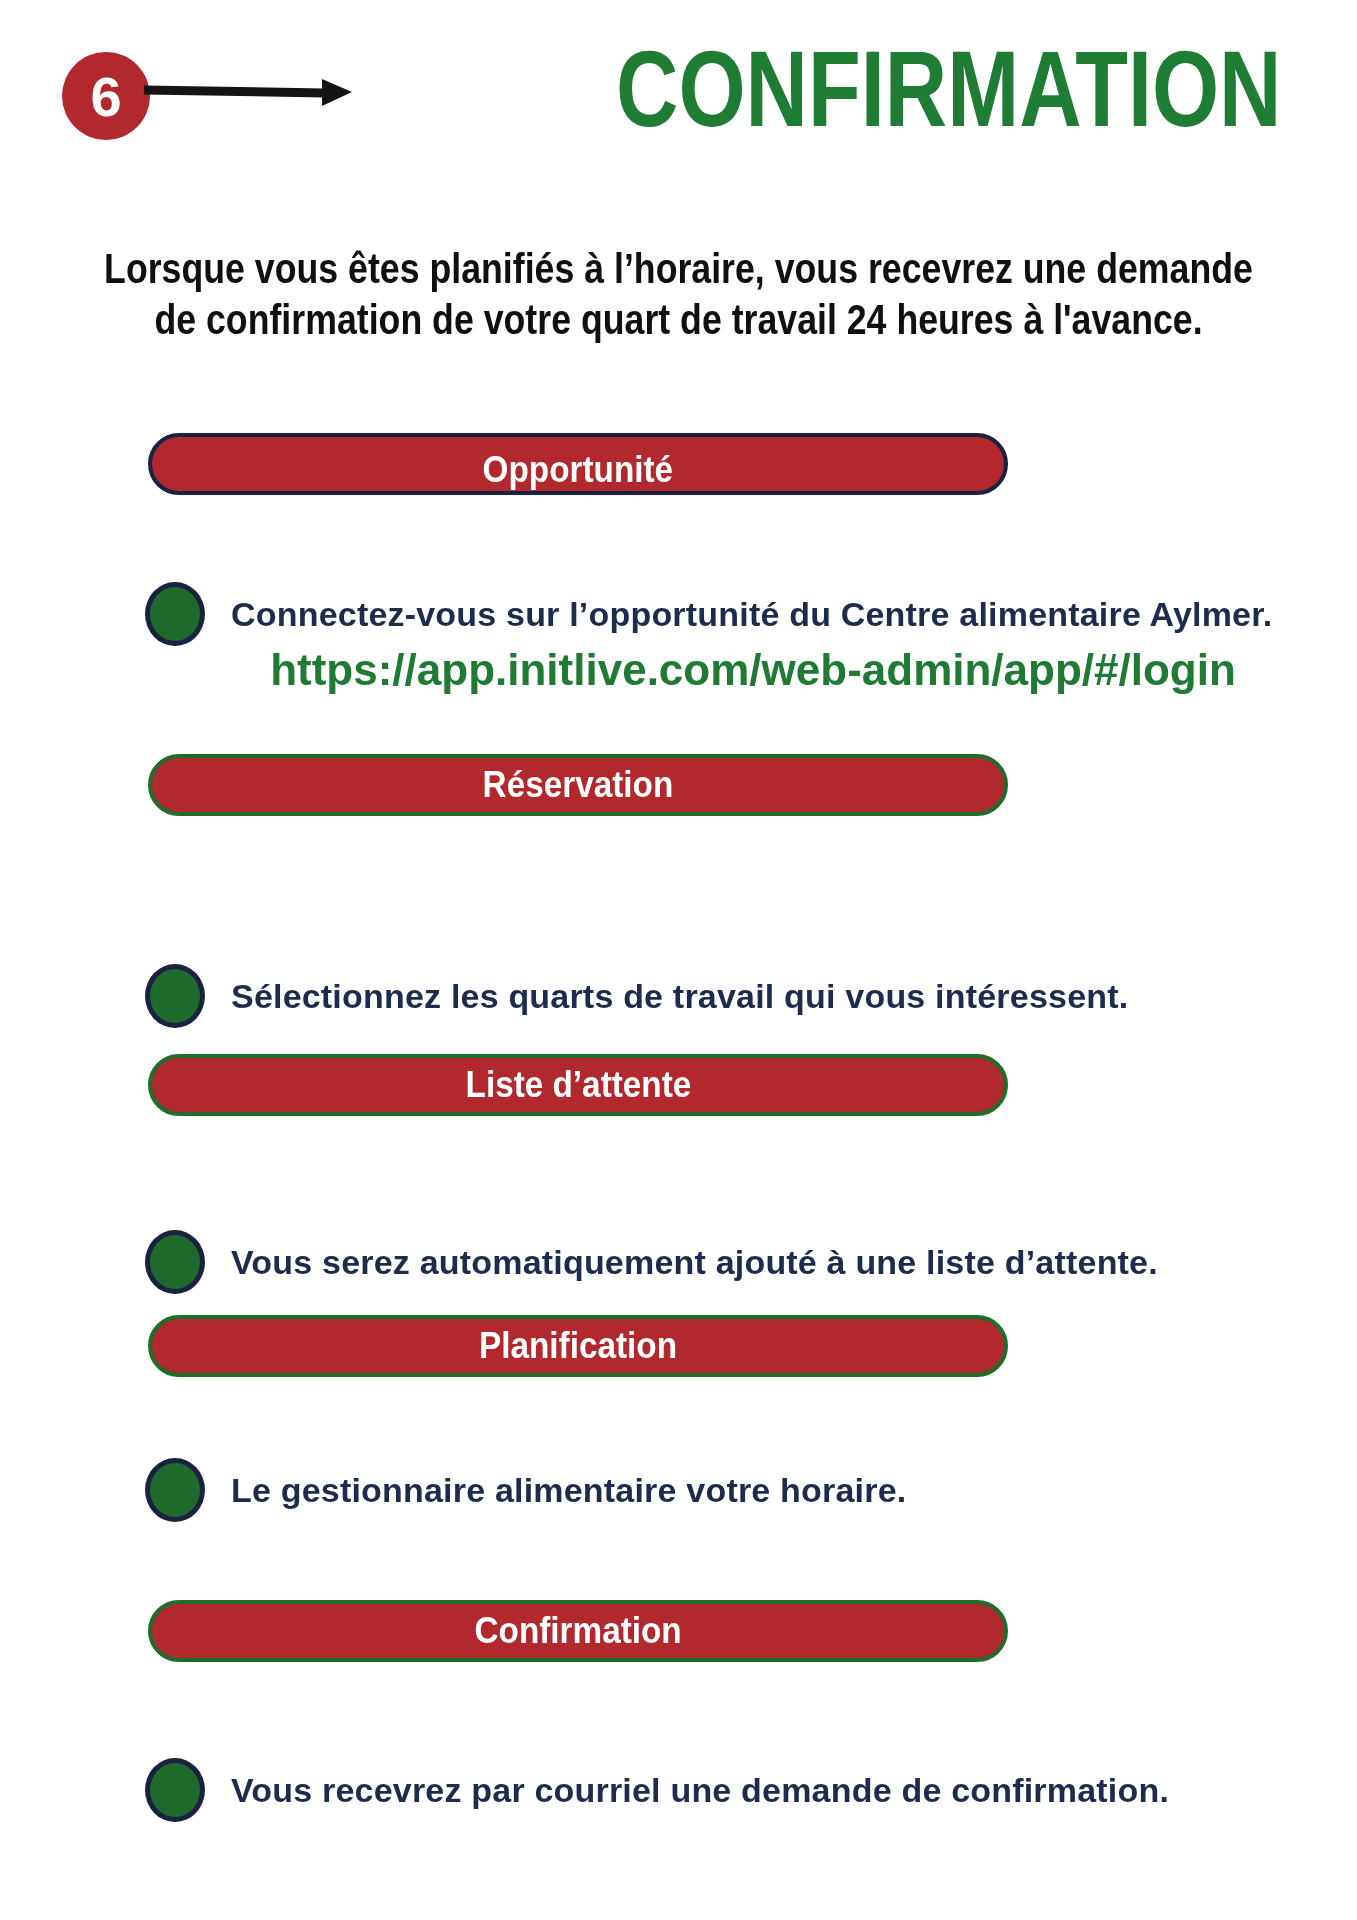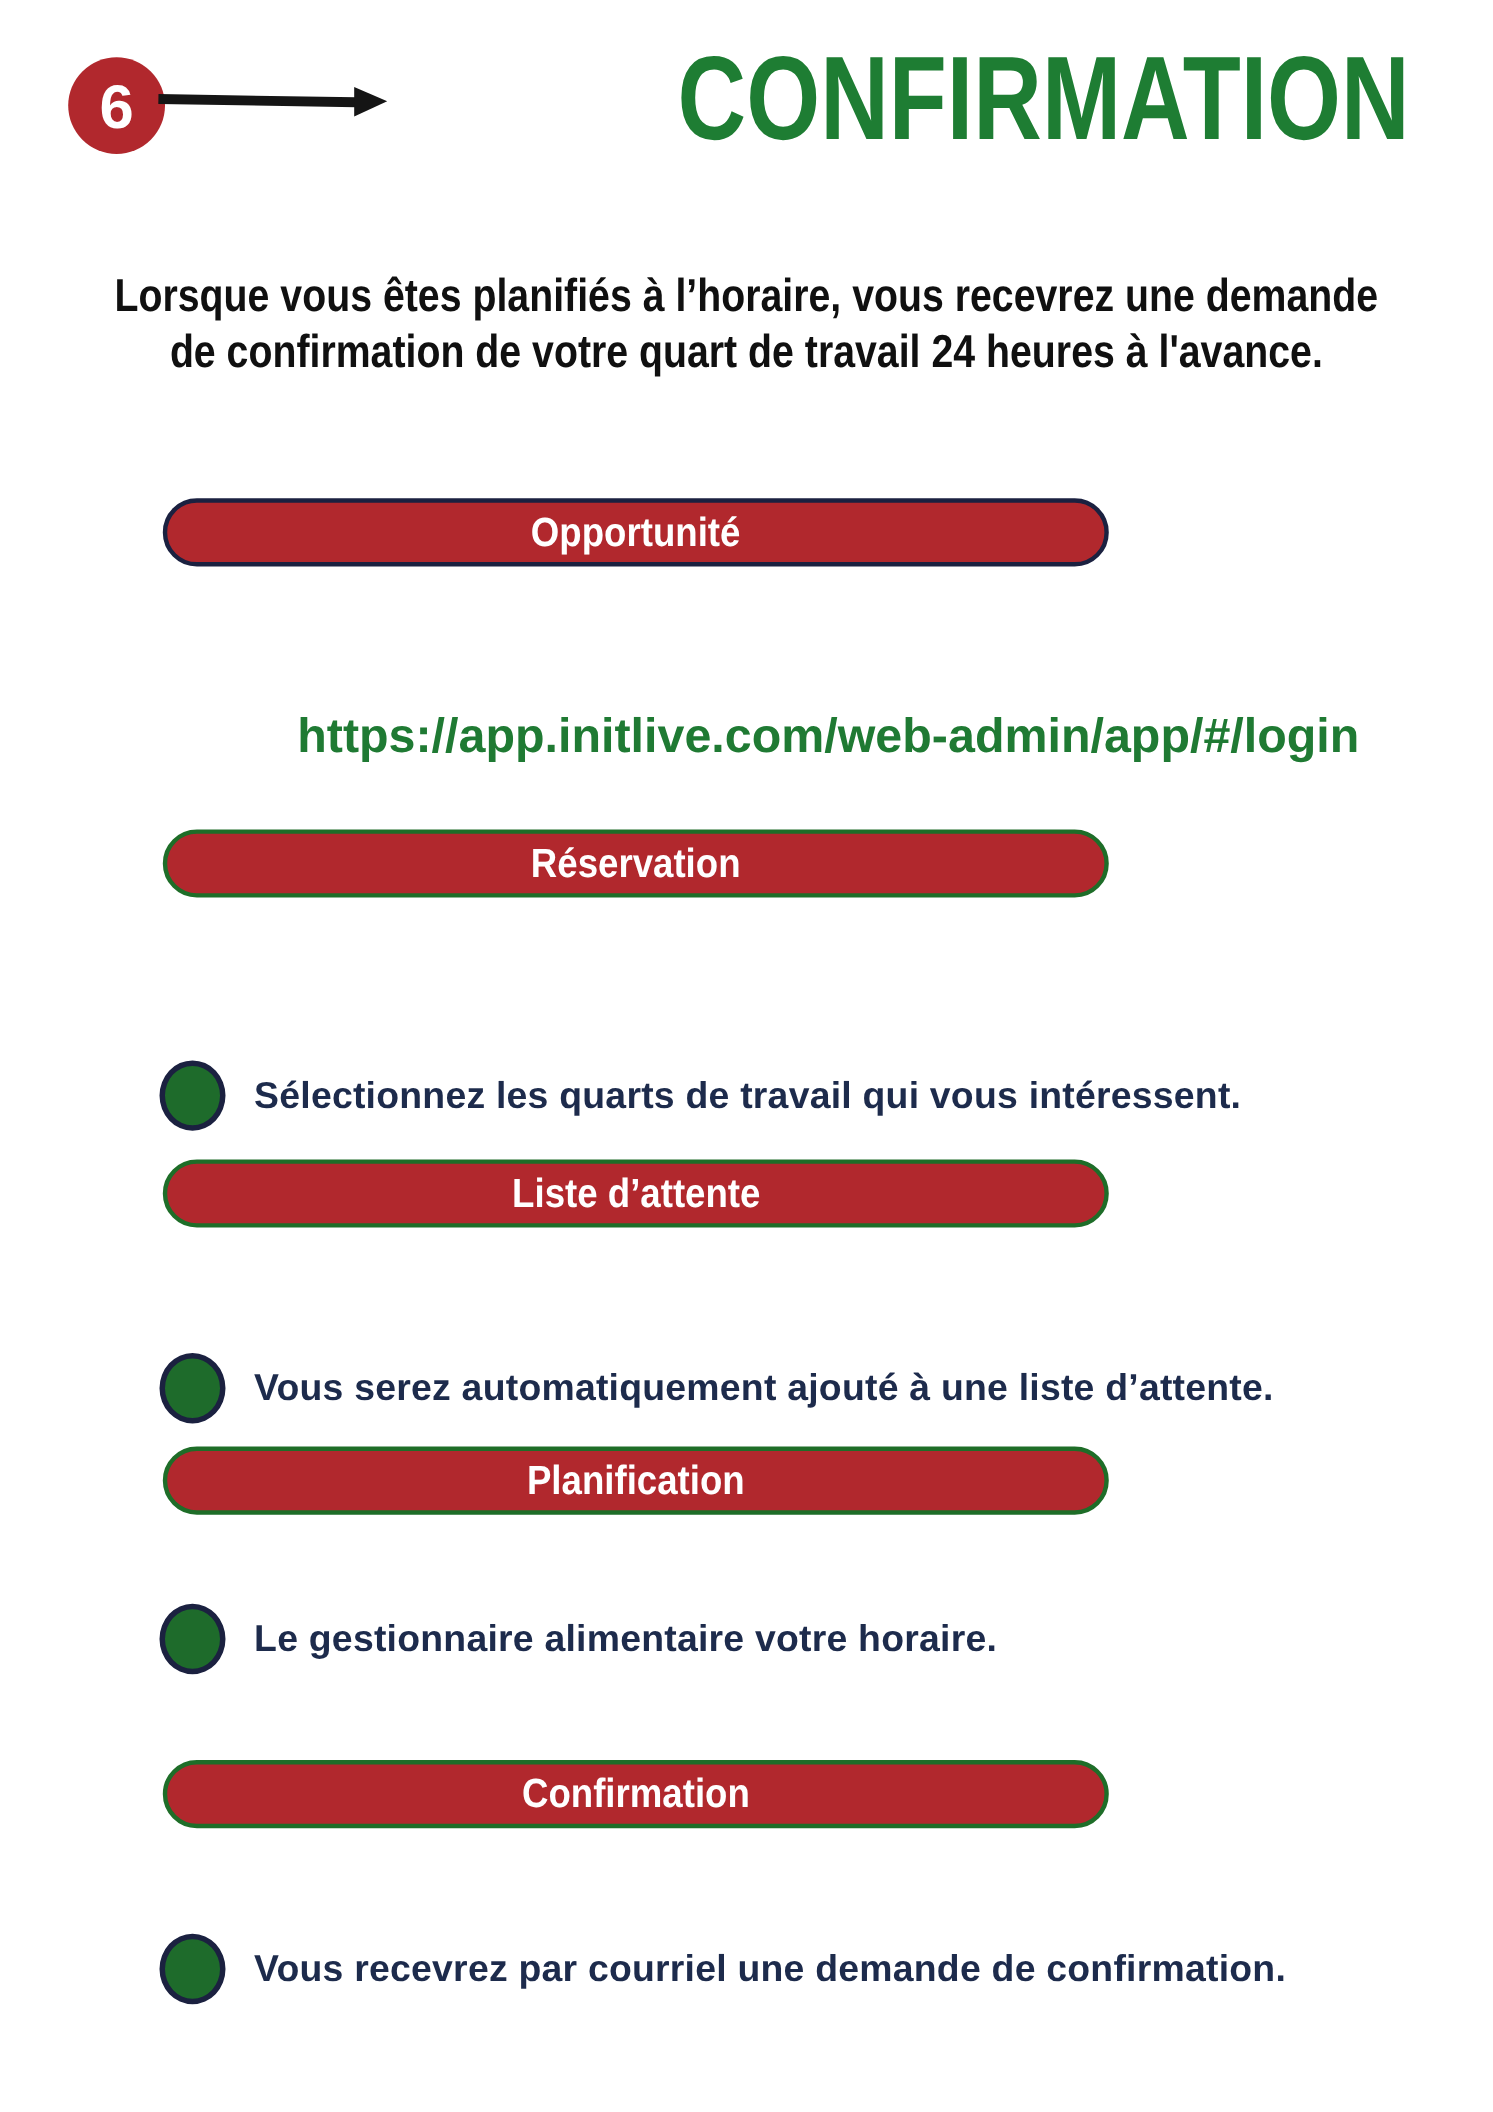--- a/index.html
+++ b/index.html
@@ -41,21 +41,21 @@
     position:absolute; left:148px; width:860px; height:62px;
     border-radius:34px; background:#B1282D;
     border:4px solid #1E6D28; box-sizing:border-box;
     display:flex; align-items:center; justify-content:center;
   }
   .pill.navy-border { border-color:#1B2140; }
   .pill-label {
     color:#ffffff; font-size:37px; font-weight:bold; white-space:nowrap;
     transform:scaleX(0.9); transform-origin:center;
   }
-  .pill-1 { top:453px; }
+  .pill-1 { top:433px;align-items:flex-end; }
   .pill-2 { top:754px; }
   .pill-3 { top:1054px; }
   .pill-4 { top:1315px; }
   .pill-5 { top:1600px; }
 
   
   .item {
     position:absolute; left:145px; height:64px;
     display:flex; align-items:center; gap:26px;
   }
@@ -97,20 +97,24 @@
   <div class="page-title">CONFIRMATION</div>
 
   <div class="intro">
     <span class="cond">Lorsque vous êtes planifiés à l’horaire, vous recevrez une demande</span>
     <span class="cond">de confirmation de votre quart de travail 24 heures à l'avance.</span>
   </div>
 
   <div class="pill navy-border pill-1">
     <span class="pill-label">Opportunité</span>
   </div>
+  <div class="item item-1">
+    <span class="dot"></span>
+    <span class="item-text">Connectez-vous sur l’opportunité du Centre alimentaire Aylmer.</span>
+  </div>
   <div class="link-line">https://app.initlive.com/web-admin/app/#/login</div>
 
   <div class="pill pill-2">
     <span class="pill-label">Réservation</span>
   </div>
   <div class="item item-2">
     <span class="dot"></span>
     <span class="item-text">Sélectionnez les quarts de travail qui vous intéressent.</span>
   </div>
 

